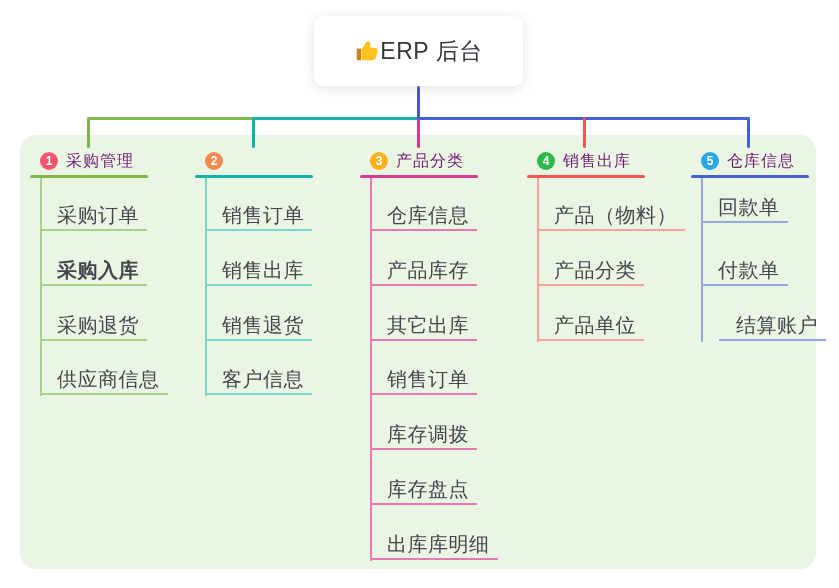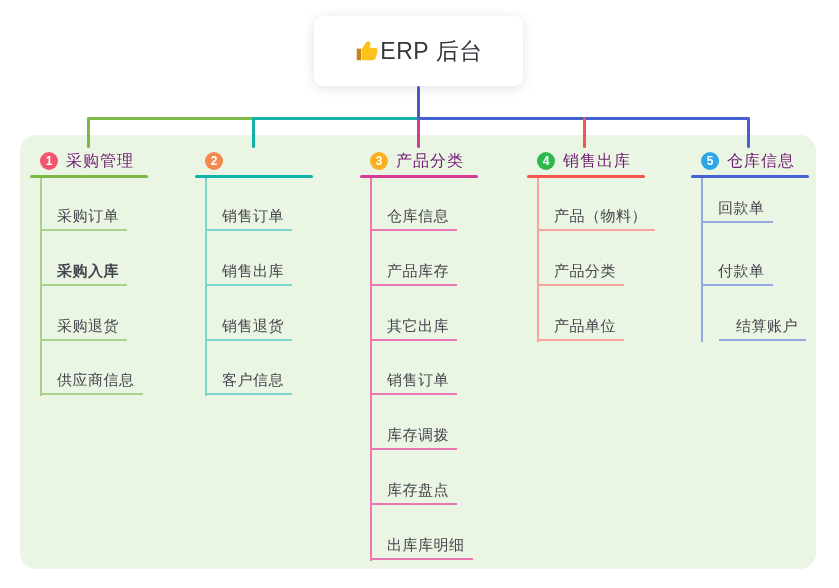--- a/index.html
+++ b/index.html
@@ -48,21 +48,21 @@
   }
   .badge{
     width:18px;height:18px;border-radius:50%;flex:0 0 18px;
     display:flex;align-items:center;justify-content:center;
     color:#ffffff;font-size:12px;font-weight:bold;line-height:1;
   }
   .blabel{font-size:16px;color:#701a75;letter-spacing:1px;}
   .underline{position:absolute;left:0;top:175px;width:118px;height:3px;border-radius:2px;}
   .trunk{position:absolute;left:10px;top:178px;width:2px;}
   .child{
-    position:absolute;left:10px;line-height:23px;font-size:15px;color:#45454d;
+    position:absolute;left:10px;line-height:23px;font-size:20px;color:#45454d;
     padding:0 8px 2px 17px;border-bottom:2px solid;white-space:nowrap;
     letter-spacing:.5px;pointer-events:auto;
   }
 </style>
 </head>
 <body>
 
 <div class="canvas">
 
   <div class="panel" style="background: rgb(234, 246, 227);"></div>

